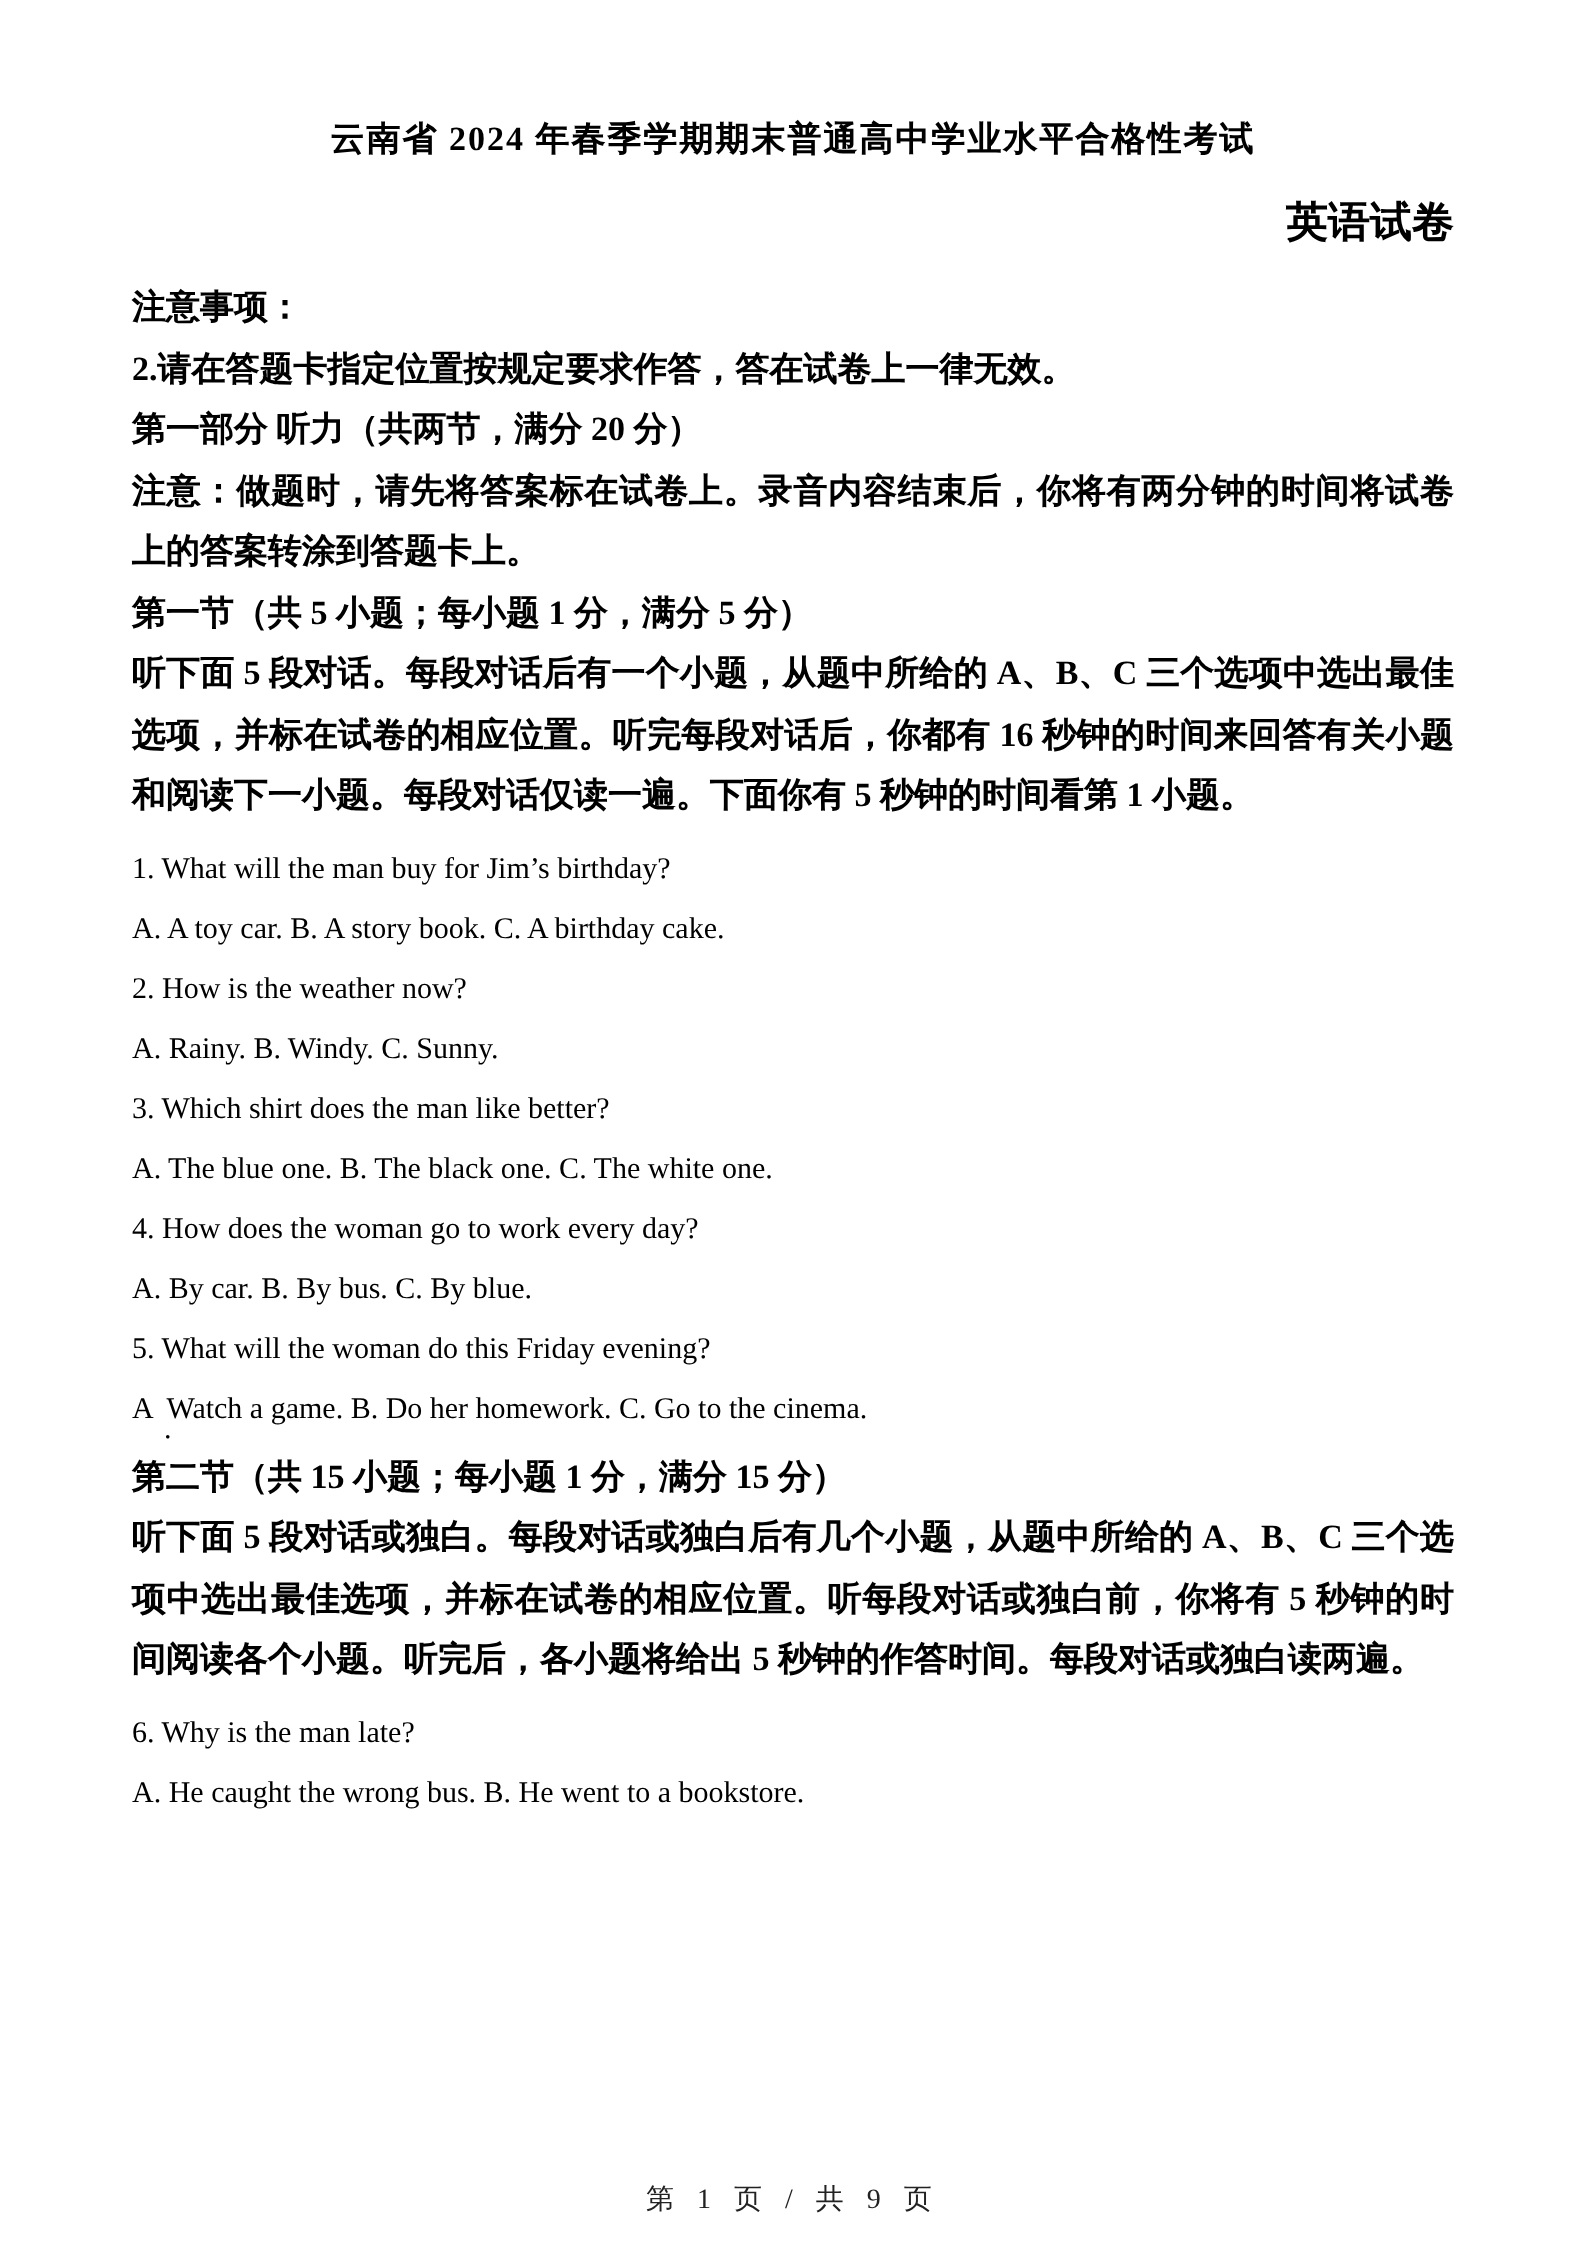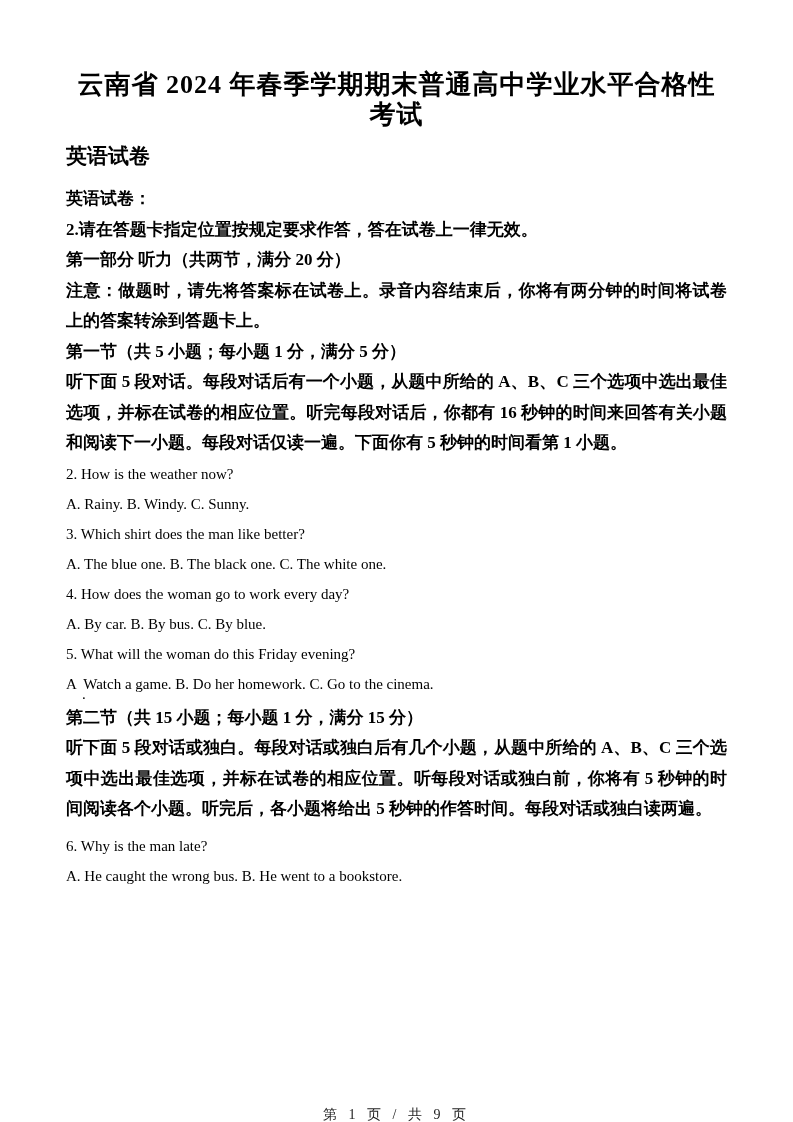--- a/index.html
+++ b/index.html
@@ -13,32 +13,32 @@
     overflow: hidden;
   }
   .page {
     position: relative;
     width: 793px;
     height: 1122px;
     padding: 0 66px;
     background: #ffffff;
   }
   .doc-title {
-    margin-top: 70px;
-    font-size: 26px;
+    margin-top: 55px;
+    font-size: 17px;
     font-weight: bold;
     text-align: center;
     line-height: 30px;
     letter-spacing: 1px;
   }
   .doc-subtitle {
     margin-top: 12px;
     font-size: 21px;
     font-weight: bold;
-    text-align: left;
+    text-align: right;
     line-height: 28px;
   }
   .cn {
     font-size: 17px;
     font-weight: bold;
     line-height: 30.5px;
     text-align: justify;
     word-break: break-all;
   }
   .notice-heading { margin-top: 14px; }
@@ -71,29 +71,33 @@
   }
 </style>
 </head>
 <body>
 
 <div class="page">
 
   <h1 class="doc-title">云南省 2024 年春季学期期末普通高中学业水平合格性考试</h1>
   <h2 class="doc-subtitle">英语试卷</h2>
 
-  <p class="cn notice-heading">英语试卷：</p>
+  <p class="cn notice-heading">注意事项：</p>
   <p class="cn">2.请在答题卡指定位置按规定要求作答，答在试卷上一律无效。</p>
 
   <p class="cn">第一部分 听力（共两节，满分 20 分）</p>
   <p class="cn">注意：做题时，请先将答案标在试卷上。录音内容结束后，你将有两分钟的时间将试卷上的答案转涂到答题卡上。</p>
 
   <p class="cn">第一节（共 5 小题；每小题 1 分，满分 5 分）</p>
   <p class="cn">听下面 5 段对话。每段对话后有一个小题，从题中所给的 A、B、C 三个选项中选出最佳选项，并标在试卷的相应位置。听完每段对话后，你都有 16 秒钟的时间来回答有关小题和阅读下一小题。每段对话仅读一遍。下面你有 5 秒钟的时间看第 1 小题。</p>
 
+  <div class="qa q-first">
+    <p class="en">1. What will the man buy for Jim’s birthday?</p>
+    <p class="en">A. A toy car. B. A story book. C. A birthday cake.</p>
+  </div>
   <div class="qa">
     <p class="en">2. How is the weather now?</p>
     <p class="en">A. Rainy. B. Windy. C. Sunny.</p>
   </div>
   <div class="qa">
     <p class="en">3. Which shirt does the man like better?</p>
     <p class="en">A. The blue one. B. The black one. C. The white one.</p>
   </div>
   <div class="qa">
     <p class="en">4. How does the woman go to work every day?</p>

